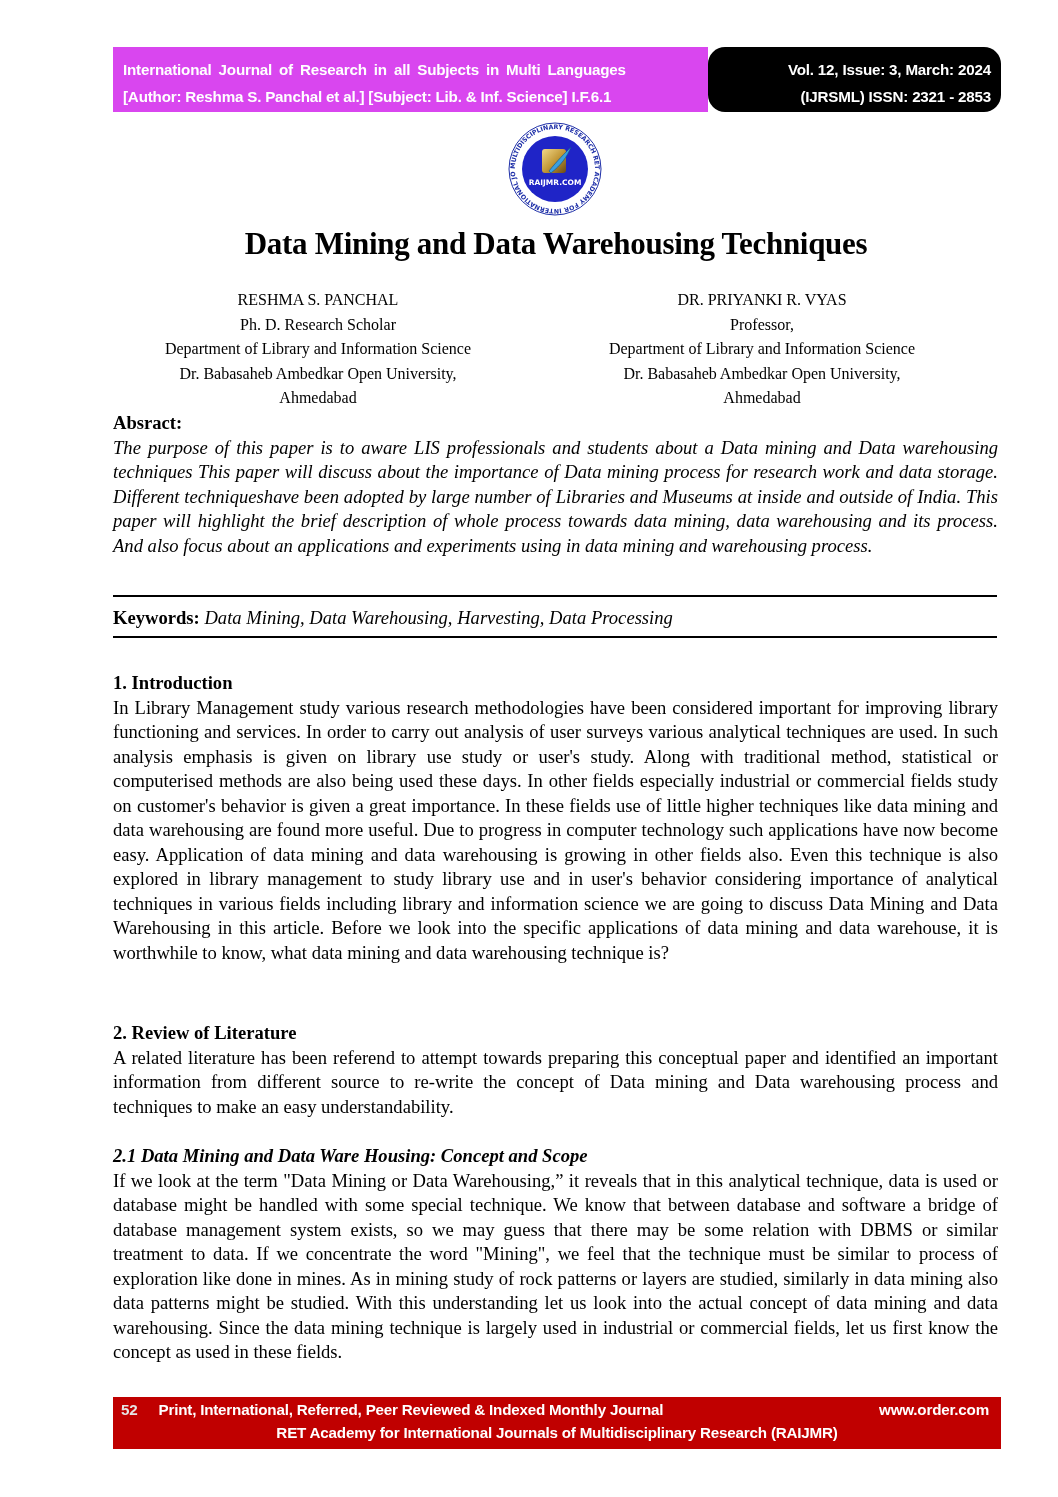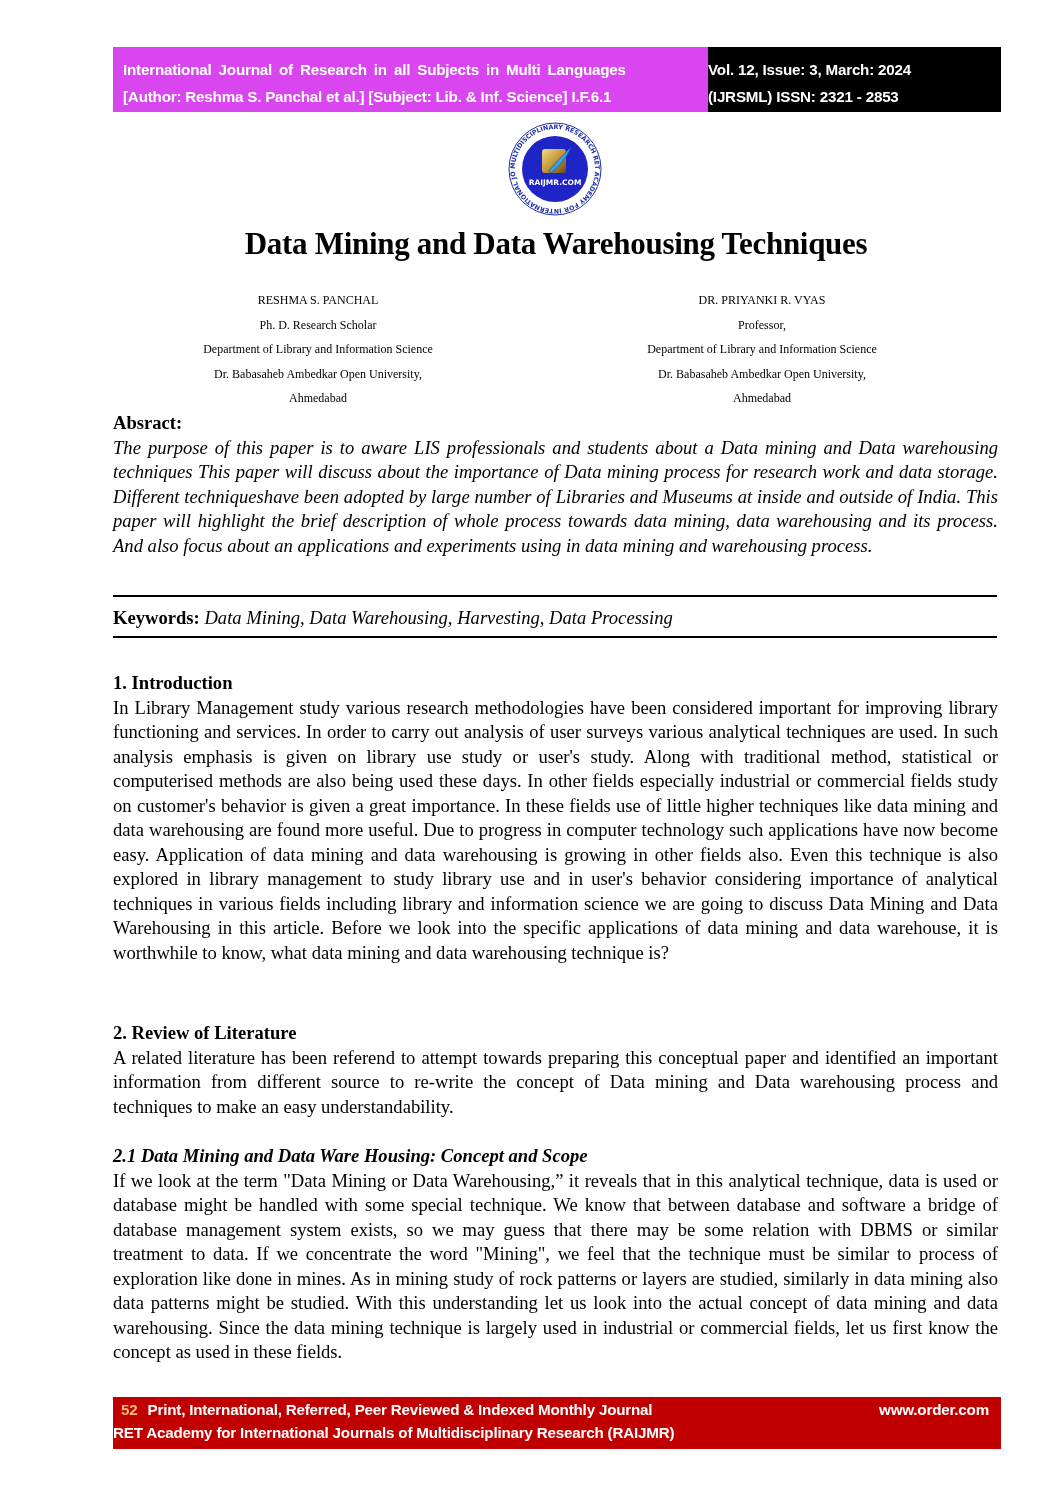--- a/index.html
+++ b/index.html
@@ -6,44 +6,44 @@
     body { width: 1058px; height: 1497px; position: relative; overflow: hidden;
            font-family: "Liberation Serif", "DejaVu Serif", serif; color: #000; }
 
     .hdr { position: absolute; top: 47px; left: 113px; width: 888px; height: 65px; display: flex; }
     .hdr-left { background: #d946ef; width: 595px; height: 100%; color: #fff;
                 font-family: "Liberation Sans", "DejaVu Sans", sans-serif; font-weight: bold;
                 font-size: 15.2px; padding: 9px 0 0 10px; box-sizing: border-box; line-height: 27px; letter-spacing: -0.2px; }
     .hdr-left .l1 { word-spacing: 3px; }
     .hdr-right { background: #000; flex: 1; height: 100%; color: #fff;
                  font-family: "Liberation Sans", "DejaVu Sans", sans-serif; font-weight: bold;
-                 font-size: 15.2px; padding: 9px 10px 0 0; box-sizing: border-box; line-height: 27px; text-align: left; letter-spacing: -0.2px; }
+                 font-size: 15.2px; padding: 9px 10px 0 0; box-sizing: border-box; line-height: 27px; text-align: right; letter-spacing: -0.2px; border-radius: 17px; }
 
     .logo { position: absolute; top: 121px; left: 505px; width: 100px; height: 96px; }
 
     .title { position: absolute; top: 226px; left: 0; width: 1112px; text-align: center;
              font-size: 31px; font-weight: bold; letter-spacing: -0.3px; }
 
-    .authors { position: absolute; top: 288px; left: 113px; width: 888px; display: flex; font-size: 12px; line-height: 24.6px; }
+    .authors { position: absolute; top: 288px; left: 113px; width: 888px; display: flex; font-size: 16px; line-height: 24.6px; }
     .author { text-align: center; }
     .author.a1 { width: 410px; }
     .author.a2 { width: 478px; padding-left: 0; }
 
     .section { position: absolute; left: 113px; width: 885px; font-size: 18.6px; line-height: 24.5px; }
     .heading { font-weight: bold; }
     .just { text-align: justify; text-align-last: left; }
     .ital { font-style: italic; }
 
     .rule { position: absolute; left: 113px; width: 884px; height: 2px; background: #000; }
 
     .ftr { position: absolute; top: 1397px; left: 113px; width: 888px; height: 52px; background: #c00000; color: #fff;
            font-family: "Liberation Sans", "DejaVu Sans", sans-serif; font-weight: bold; font-size: 15.2px; letter-spacing: -0.2px; }
     .ftr .row1 { position: absolute; top: 4px; left: 8px; right: 12px; display: flex; justify-content: space-between; }
-    .ftr .pgnum { color: #fdba74; margin-right: 6px; }
-    .ftr .row2 { position: absolute; top: 27px; left: 0; right: 0; text-align: left; }
+    .ftr .pgnum { color: #e5e5e5; margin-right: 17px; }
+    .ftr .row2 { position: absolute; top: 27px; left: 0; right: 0; text-align: center; }
   </style>
 </head>
 <body>
 
 <div class="hdr">
   <div class="hdr-left">
     <div class="l1">International Journal of Research in all Subjects in Multi Languages</div>
     <div>[Author: Reshma S. Panchal et al.] [Subject: Lib. &amp; Inf. Science] I.F.6.1</div>
   </div>
   <div class="hdr-right">

